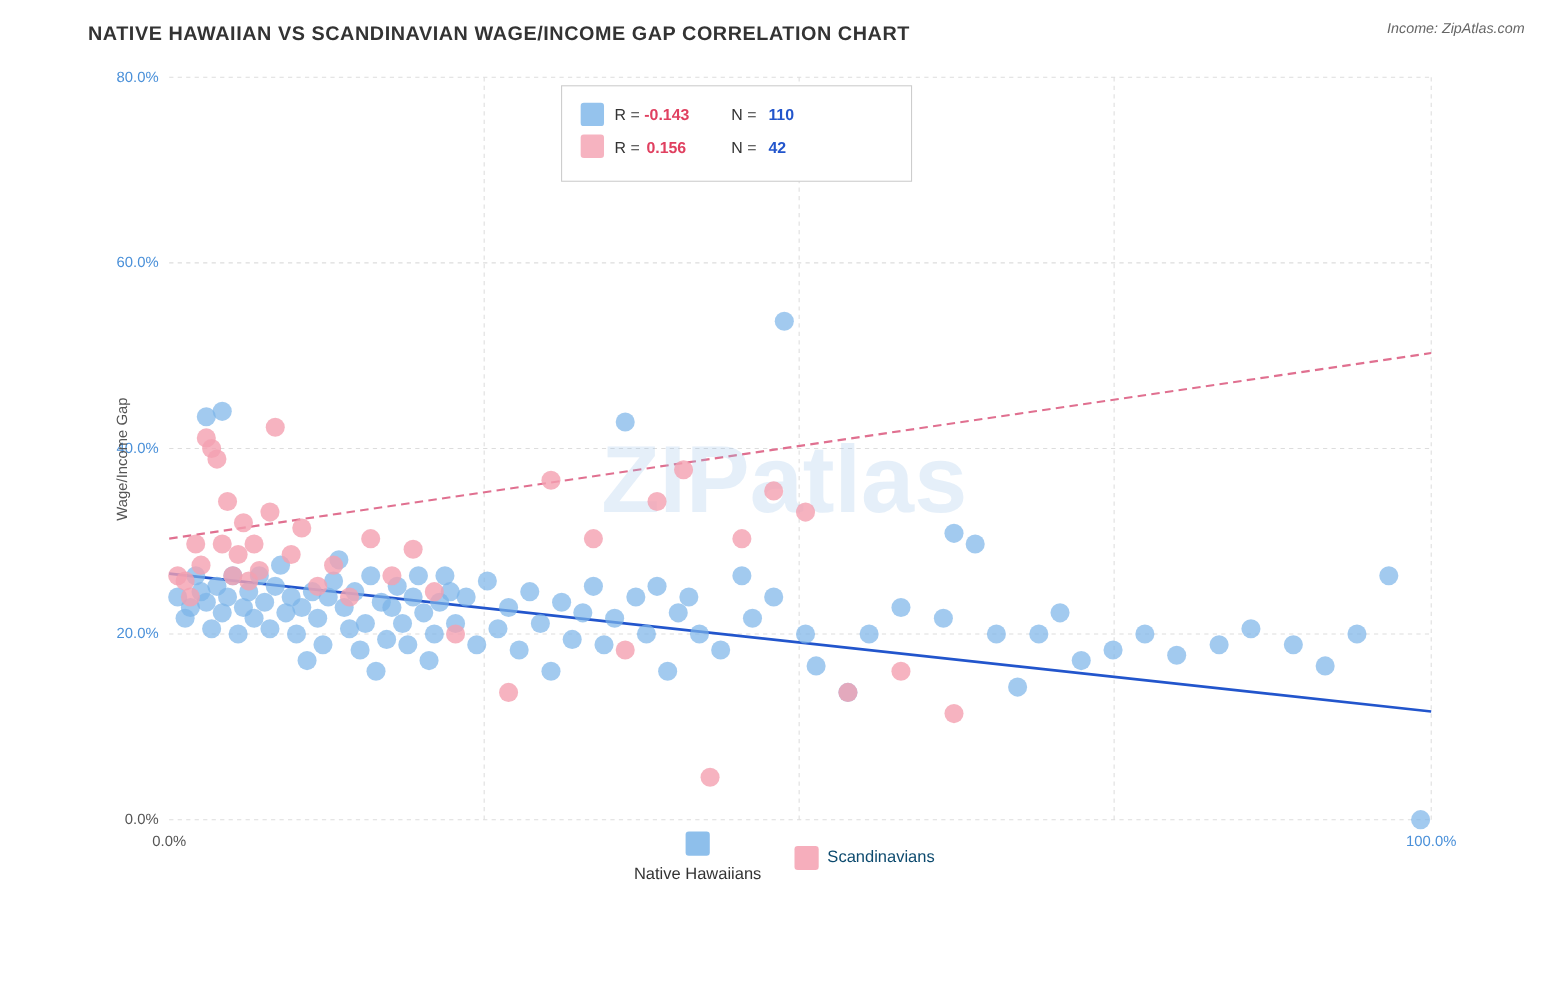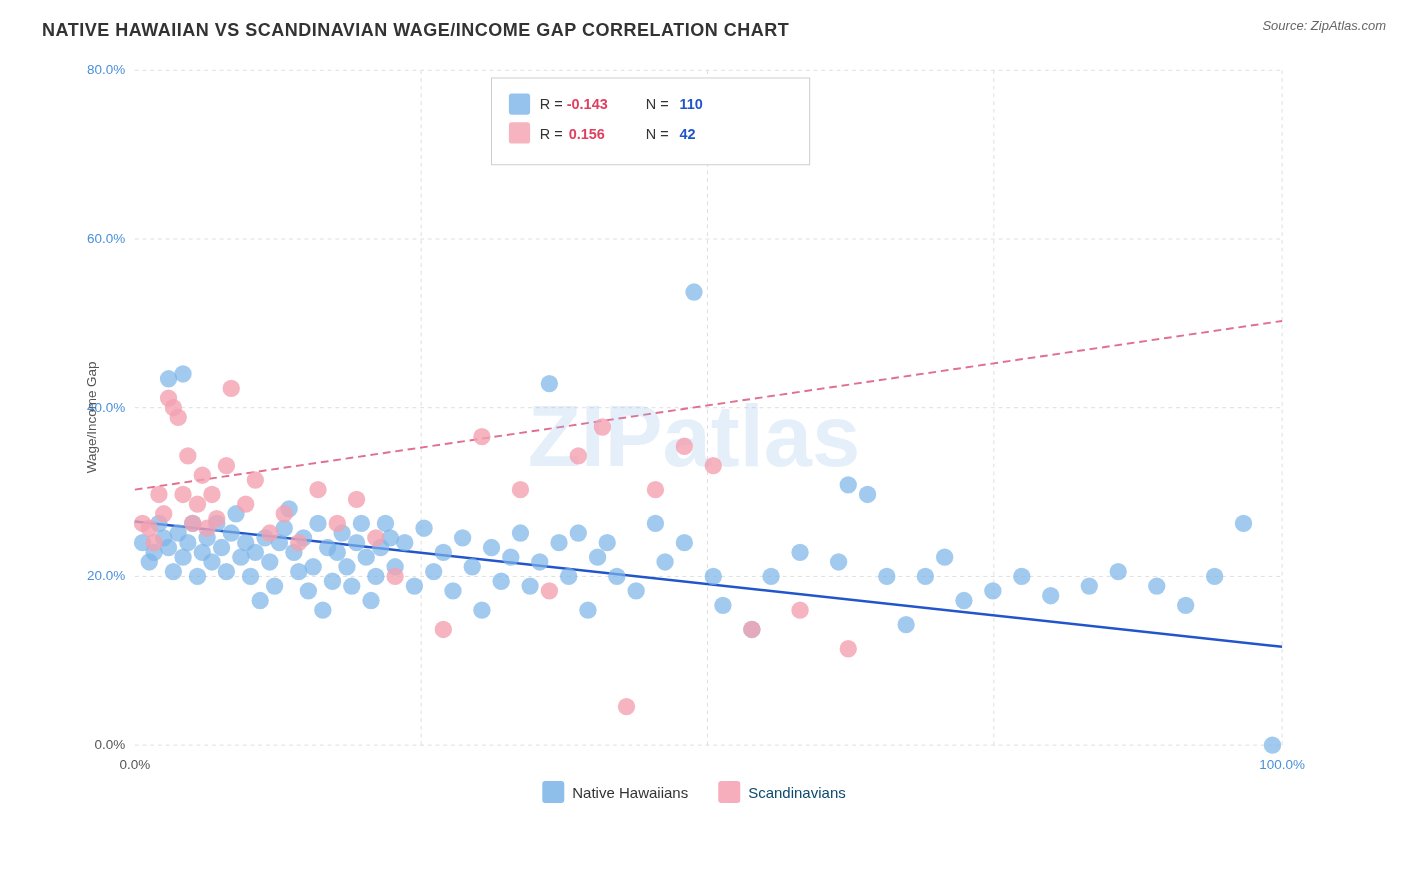--- a/index.html
+++ b/index.html
@@ -7,21 +7,21 @@
       width: 1406px;
       height: 892px;
       background: #fff;
       font-family: Arial, sans-serif;
       overflow: hidden;
     }
     .chart-container {
       width: 1406px;
       height: 892px;
       position: relative;
-      padding: 20px 60px 80px 42px;
+      padding: 20px 60px 80px 80px;
     }
     .chart-title {
       font-size: 18px;
       font-weight: bold;
       color: #333;
       text-transform: uppercase;
       letter-spacing: 0.5px;
       margin-bottom: 10px;
     }
     .source-text {
@@ -40,21 +40,21 @@
     svg.main-chart {
       width: 100%;
       height: 100%;
     }
   </style>
 </head>
 <body>
 
 <div class="chart-container">
   <div class="chart-title">NATIVE HAWAIIAN VS SCANDINAVIAN WAGE/INCOME GAP CORRELATION CHART</div>
-  <div class="source-text">Source: ZipAtlas.com</div>
+  <div class="source-text">Income: ZipAtlas.com</div>
 
   <div class="chart-area">
     <svg class="main-chart" viewBox="0 0 1280 780">
 
       <line x1="60" y1="720" x2="1250" y2="720" stroke="#ddd" stroke-width="1" stroke-dasharray="4,4"></line>
       <line x1="60" y1="545" x2="1250" y2="545" stroke="#ddd" stroke-width="1" stroke-dasharray="4,4"></line>
       <line x1="60" y1="370" x2="1250" y2="370" stroke="#ddd" stroke-width="1" stroke-dasharray="4,4"></line>
       <line x1="60" y1="195" x2="1250" y2="195" stroke="#ddd" stroke-width="1" stroke-dasharray="4,4"></line>
       <line x1="60" y1="20" x2="1250" y2="20" stroke="#ddd" stroke-width="1" stroke-dasharray="4,4"></line>
 
@@ -240,21 +240,21 @@
       <circle cx="630" cy="410" r="9" fill="#f4a0b0" opacity="0.8"></circle>
       <circle cx="660" cy="430" r="9" fill="#f4a0b0" opacity="0.8"></circle>
       <circle cx="700" cy="600" r="9" fill="#f4a0b0" opacity="0.8"></circle>
       <circle cx="750" cy="580" r="9" fill="#f4a0b0" opacity="0.8"></circle>
       <circle cx="800" cy="620" r="9" fill="#f4a0b0" opacity="0.8"></circle>
 
     </svg>
 
     
     <div style="position:absolute; bottom:0; left:50%; transform:translateX(-50%); display:flex; align-items:center; gap:30px;">
-      <div style="display:flex; align-items:center; gap:8px;">
+      <div style="display:flex; align-items:center; gap:8px;flex-direction:column;">
         <div style="width:22px; height:22px; background:#7ab4e8; border-radius:3px; opacity:0.85;"></div>
         <span style="font-size:15px; color:#333;">Native Hawaiians</span>
       </div>
       <div style="display:flex; align-items:center; gap:8px;">
         <div style="width:22px; height:22px; background:#f4a0b0; border-radius:3px; opacity:0.85;"></div>
         <span style="font-size:15px; color:#0c4a6e;">Scandinavians</span>
       </div>
     </div>
 
   </div>

